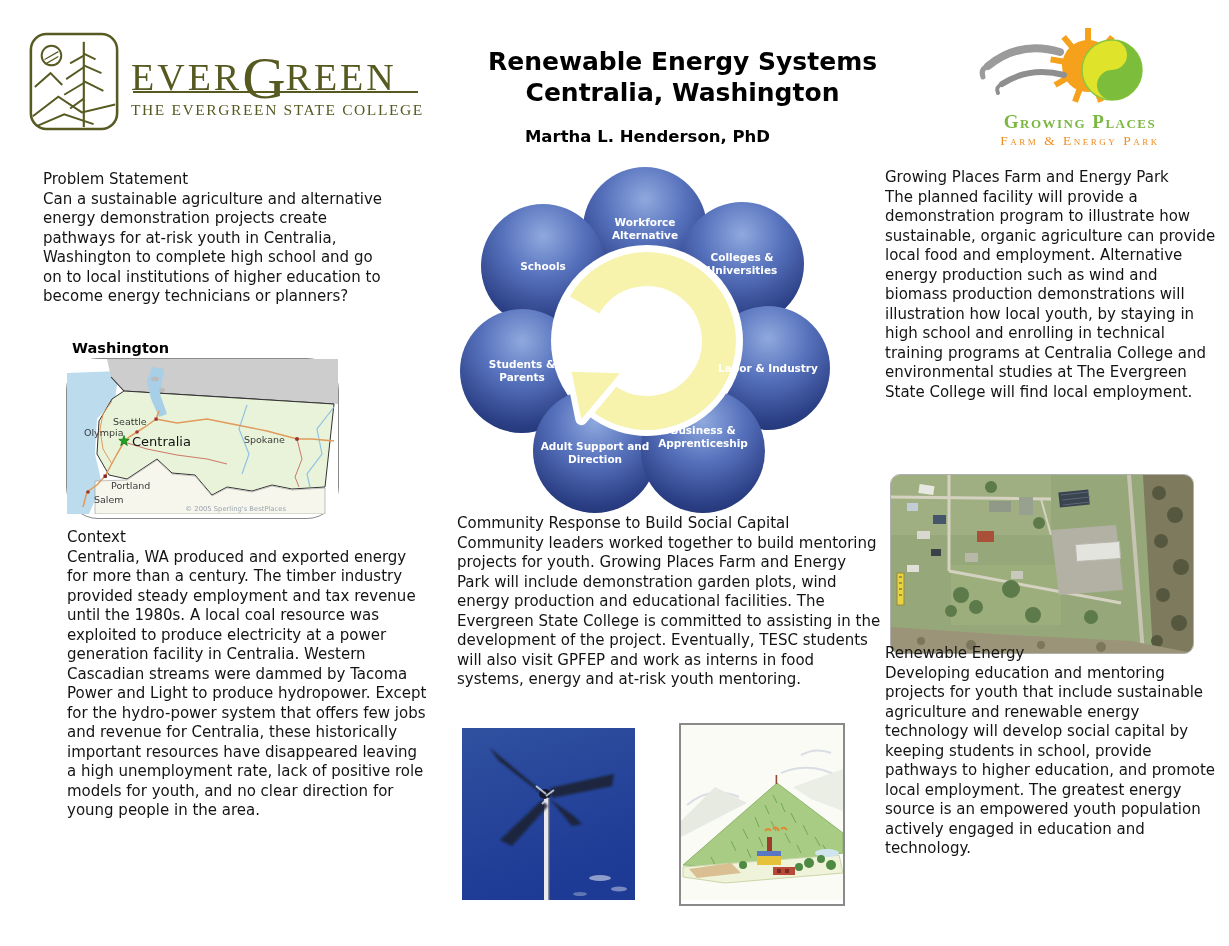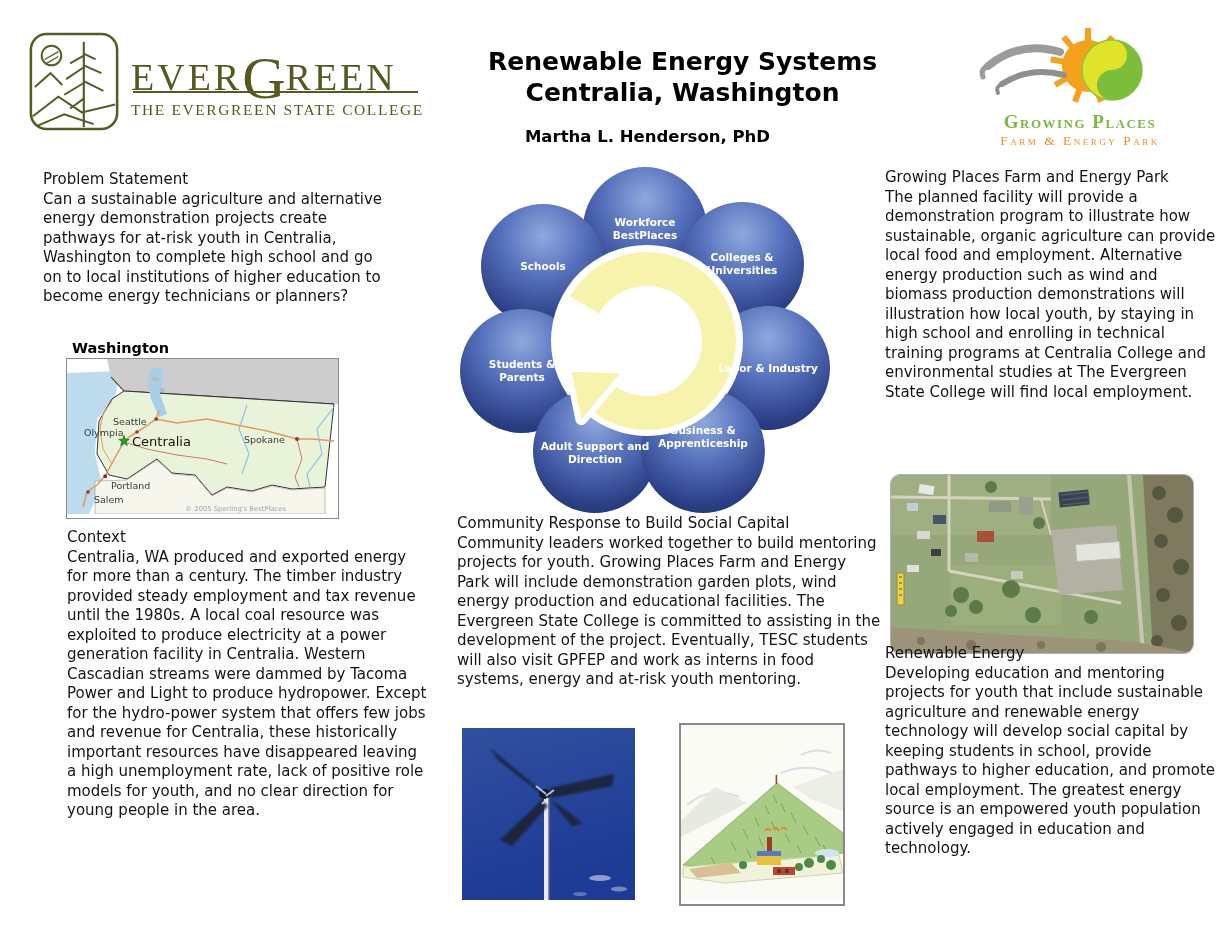--- a/index.html
+++ b/index.html
@@ -67,21 +67,21 @@
       <div class="eg-sub">THE EVERGREEN STATE COLLEGE</div>
     </div>
   </div>
 
   <div class="abs sec" style="left:43px;top:170px;width:352px;">
     <div class="h">Problem Statement</div>
     <div>Can a sustainable agriculture and alternative energy demonstration projects create pathways for at-risk youth in Centralia, Washington to complete high school and go on to local institutions of higher education to become energy technicians or planners?</div>
   </div>
 
   <div class="abs map-title" style="left:72px;top:340px;">Washington</div>
-  <div class="abs map-frame" style="left:66px;top:358px;">
+  <div class="abs map-frame" style="left:66px;top:358px;border-radius:32px;">
     <svg width="271" height="155" viewBox="0 0 271 155">
       <rect x="0" y="0" width="271" height="155" fill="#ffffff"></rect>
 
       <polygon points="0,14 52,12 48,40 30,60 28,95 35,125 22,155 0,155" fill="#bcdcee"></polygon>
 
       <polygon points="40,0 271,0 271,45 57,32 44,18" fill="#cdcdcd"></polygon>
       <polyline points="44,18 57,32 267,45" fill="none" stroke="#333" stroke-width="1.1"></polyline>
 
       <polygon points="57,32 267,45 258,128 225,130 205,126 185,132 160,128 145,136 128,116 105,114 90,100 60,120 42,116 30,95 32,62 45,40" fill="#e9f3da" stroke="#333" stroke-width="1"></polygon>
 
@@ -142,21 +142,21 @@
     <div class="sphere z3" style="left:181px;top:223px;"></div>
 
     <svg class="ringsvg z4" width="374" height="346" viewBox="0 0 374 346">
       <path d="M124.6 139 A72 72 0 1 1 140.7 230.2" fill="none" stroke="#ffffff" stroke-width="46"></path>
       <path d="M124.6 139 A72 72 0 1 1 140.7 230.2" fill="none" stroke="#f7f3ad" stroke-width="34"></path>
       <polygon points="111.6,205.8 160,207.2 121.4,253.2" fill="#ffffff" stroke="#ffffff" stroke-width="12" stroke-linejoin="round"></polygon>
       <polygon points="111.6,205.8 160,207.2 121.4,253.2" fill="#f7f3ad"></polygon>
     </svg>
 
 
-    <div class="nlabel z6" style="left:185px;top:63px;width:92px;">Workforce BestPlaces</div>
+    <div class="nlabel z6" style="left:185px;top:63px;width:92px;">Workforce Alternative</div>
     <div class="nlabel z6" style="left:83px;top:100px;width:70px;">Schools</div>
     <div class="nlabel z6" style="left:282px;top:98px;width:92px;">Colleges &amp; Universities</div>
     <div class="nlabel z6" style="left:62px;top:205px;width:88px;">Students &amp; Parents</div>
     <div class="nlabel z6" style="left:308px;top:202px;width:118px;">Labor &amp; Industry</div>
     <div class="nlabel z6" style="left:135px;top:287px;width:128px;">Adult Support and Direction</div>
     <div class="nlabel z6" style="left:243px;top:271px;width:108px;">Business &amp; Apprenticeship</div>
   </div>
 
   <div class="abs sec" style="left:457px;top:514px;width:424px;">
     <div class="h">Community Response to Build Social Capital</div>

